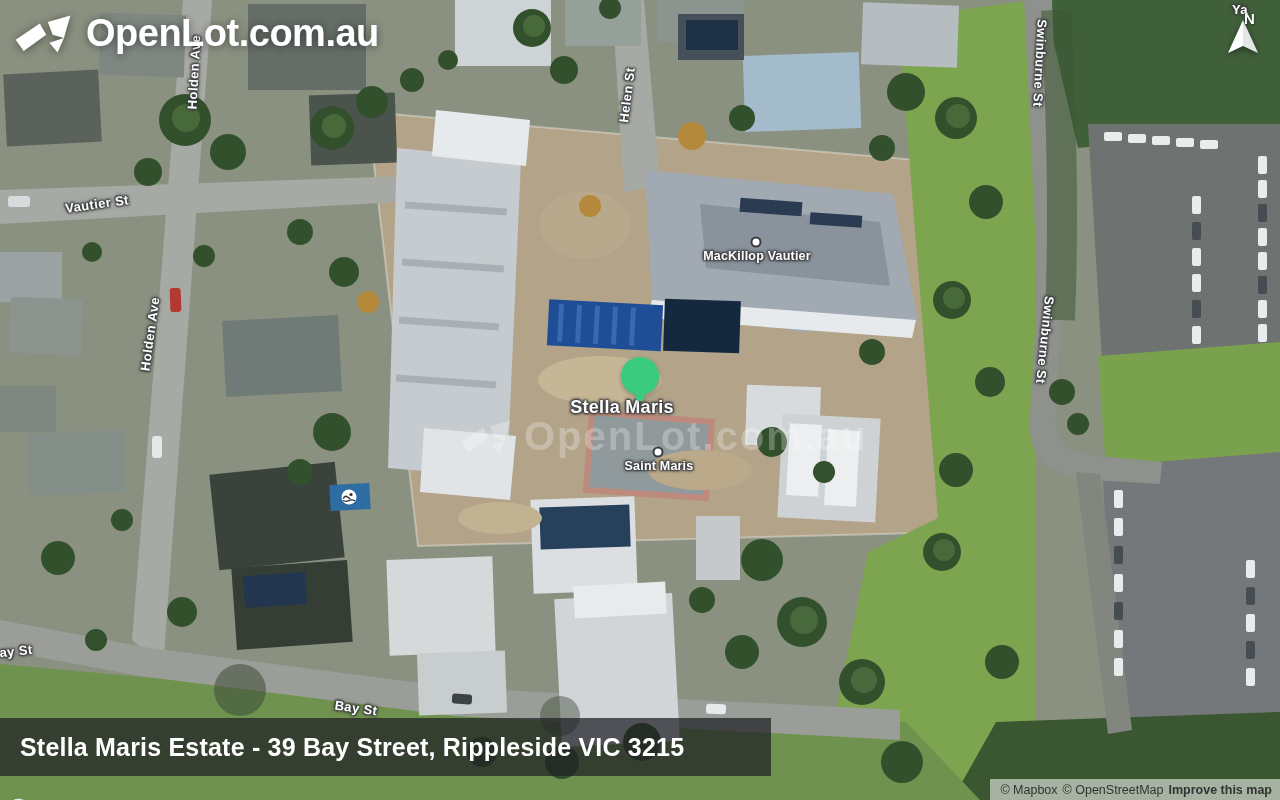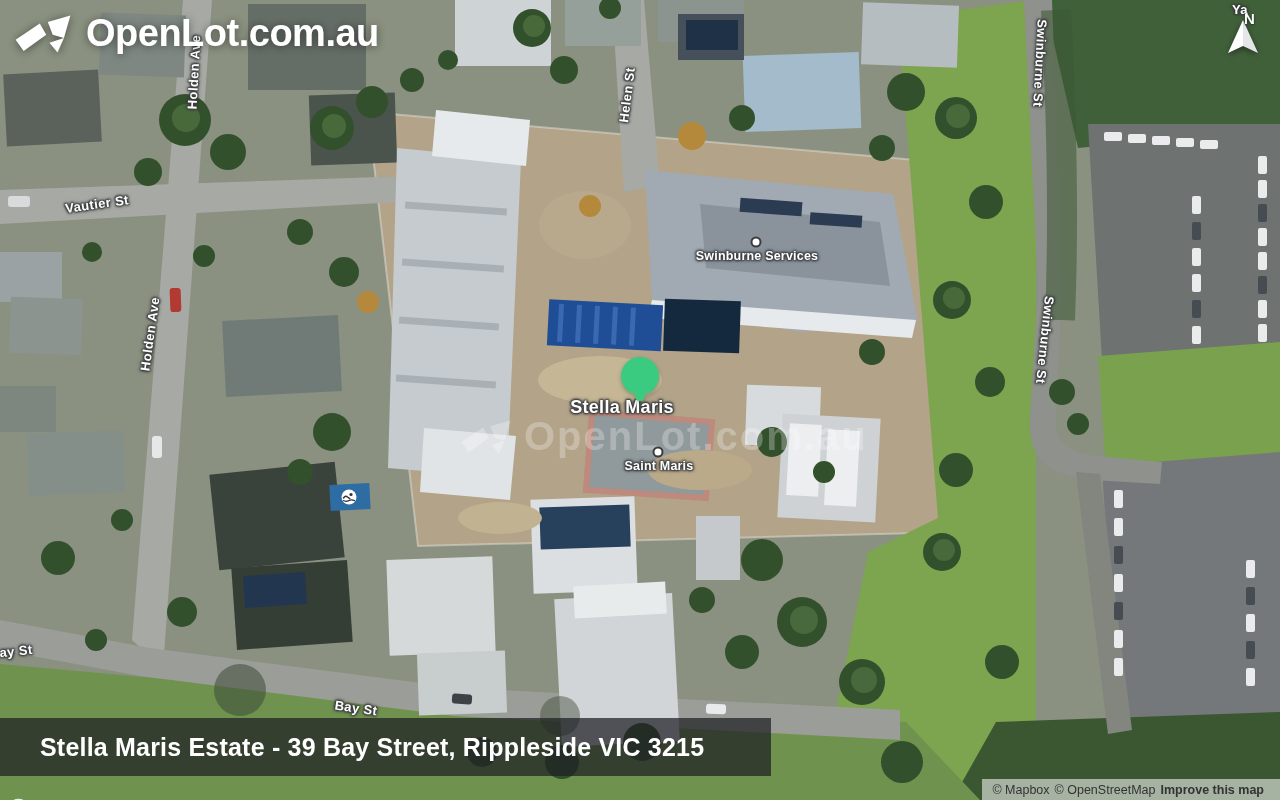--- a/index.html
+++ b/index.html
@@ -37,33 +37,33 @@
   .watermark-text{font-size:40px;font-weight:600;letter-spacing:2px;}
 
   
   .compass{position:absolute;left:1222px;top:8px;width:46px;height:52px;z-index:8;}
   .compass-n{position:absolute;left:1244px;top:10px;font-size:15px;font-weight:700;color:#fff;
     text-shadow:0 1px 3px rgba(0,0,0,.55);z-index:9;}
 
   
   .banner{position:absolute;left:0;top:718px;width:771px;height:58px;
     background:rgba(30,31,36,.72);display:flex;align-items:center;
-    padding-left:40px;box-sizing:border-box;z-index:7;}
+    padding-left:20px;box-sizing:border-box;z-index:7;}
   .banner-title{color:#fff;font-size:25px;font-weight:600;letter-spacing:.2px;}
 
   
   .mapbox-logo{position:absolute;left:8px;top:774px;display:flex;align-items:center;gap:5px;
     z-index:8;opacity:.85;cursor:pointer;}
   .mapbox-text{color:#fff;font-size:18px;font-weight:700;letter-spacing:.4px;
     text-shadow:0 0 3px rgba(0,0,0,.35);margin-top:48px;}
 
   
   .attribution{position:absolute;right:0;bottom:0;height:21px;z-index:8;
     background:rgba(255,255,255,.55);display:flex;align-items:center;gap:5px;
-    padding:0 16px 0 10px;font-size:12.5px;color:#333;}
+    padding:0 8px 0 10px;font-size:12.5px;color:#333;}
   .attribution a{color:#333;text-decoration:none;cursor:pointer;}
   .attribution .improve{font-weight:700;}
 
   .pool-icon{position:absolute;left:341px;top:489px;z-index:4;}
 </style>
 </head>
 <body>
 
 <div class="viewport">
 
@@ -268,21 +268,21 @@
     <div class="map-label street" style="left:194px;top:72px;--rot:-87deg">Holden Ave</div>
     <div class="map-label street" style="left:150px;top:334px;--rot:-82deg">Holden Ave</div>
     <div class="map-label street" style="left:627px;top:95px;--rot:-83deg">Helen St</div>
     <div class="map-label street" style="left:1040px;top:63px;--rot:93deg">Swinburne St</div>
     <div class="map-label street" style="left:1045px;top:340px;--rot:96deg">Swinburne St</div>
     <div class="map-label street" style="left:356px;top:708px;--rot:8deg">Bay St</div>
     <div class="map-label street" style="left:16px;top:651px;--rot:-6deg">ay St</div>
     <div class="map-label street" style="left:1240px;top:9px">Ya</div>
 
     <div class="poi-dot" style="left:756px;top:242px"></div>
-    <div class="map-label poi-label" style="left:757px;top:256px">Swinburne Services</div>
+    <div class="map-label poi-label" style="left:757px;top:256px">MacKillop Vautier</div>
     <div class="poi-dot" style="left:658px;top:452px"></div>
     <div class="map-label poi-label" style="left:659px;top:466px">Saint Maris</div>
 
     <svg class="pool-icon" width="16" height="16" viewBox="0 0 16 16">
       <circle cx="8" cy="8" r="7.5" fill="#fff"></circle>
       <circle cx="10" cy="5.5" r="1.6" fill="#2f3237"></circle>
       <path d="M2.5,9 q2,-3 4,-1 l2.3,1.6" stroke="#2f3237" fill="none" stroke-width="1.4" stroke-linecap="round"></path>
       <path d="M2.5,11.6 q2.2,1.4 5.2,0 q3,-1.4 5.8,0" stroke="#2f3237" fill="none" stroke-width="1.2" stroke-linecap="round"></path>
     </svg>
 

